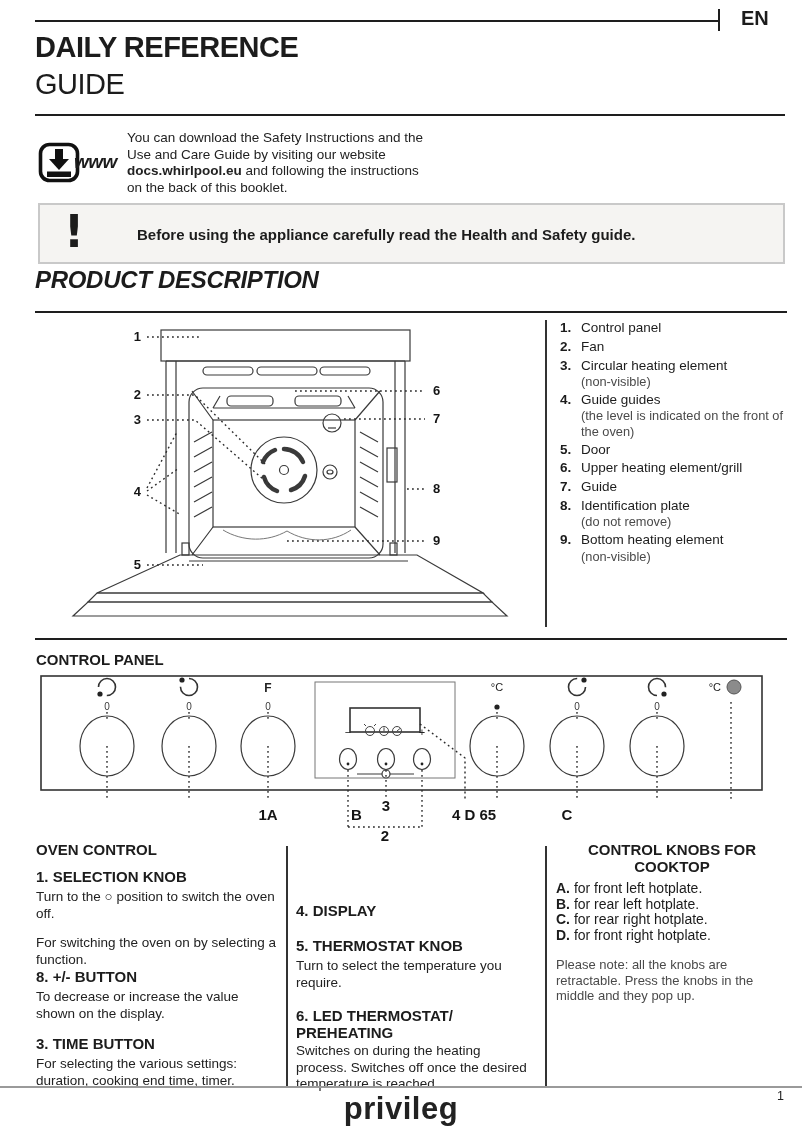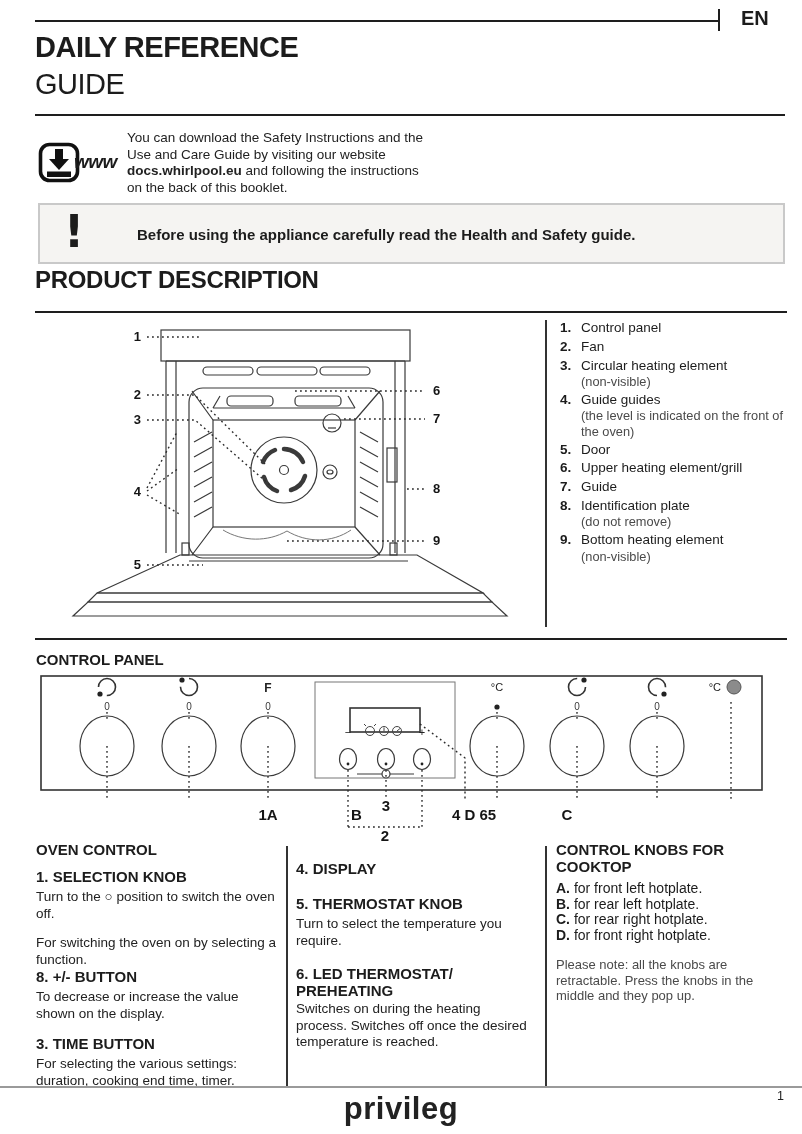--- a/index.html
+++ b/index.html
@@ -7,21 +7,21 @@
         font-family:"Liberation Sans",sans-serif;color:#1c1c1c;}
   .abs{position:absolute;}
   .rule{background:#1e1e1e;height:2px;}
   .t1{font-size:29px;font-weight:800;letter-spacing:-0.5px;}
   .t2{font-size:29px;font-weight:400;letter-spacing:-0.5px;}
   .en{font-size:20px;font-weight:800;}
   .bodytxt{font-size:13.5px;line-height:16.5px;color:#222;}
   .warnbox{background:#f5f4f2;border:2px solid #c9c9c9;}
   .warntxt{font-size:15px;font-weight:700;}
   .bang{font-family:"DejaVu Sans",sans-serif;font-size:44px;font-weight:900;}
-  .h2{font-size:24px;font-weight:800;letter-spacing:-0.3px;}
+  .h2{font-size:24px;font-weight:800;letter-spacing:-0.3px;font-style:italic;}
   .h3{font-size:15px;font-weight:800;}
   .pd-item{font-size:13.5px;line-height:16.3px;margin-bottom:2.5px;}
   .pd-num{font-weight:800;display:inline-block;width:21px;}
   .pd-note{font-size:12.8px;line-height:15.5px;color:#4a4a4a;margin-left:21px;}
   .colhead{font-size:15px;font-weight:800;margin:0 0 10px 0;}
   .subhead{font-size:15px;font-weight:800;margin:0 0 4px 0;}
   .subhead.tight2{margin:0;}
   .cbody{font-size:13.5px;line-height:16.5px;margin:0 0 13px 0;color:#222;}
   .cbody.tight{margin:0;}
   .mb18{margin-bottom:18px;}
@@ -258,31 +258,31 @@
     <div class="colhead">OVEN CONTROL</div>
     <div class="subhead">1. SELECTION KNOB</div>
     <p class="cbody">Turn to the ○ position to switch the oven off.</p>
     <p class="cbody tight">For switching the oven on by selecting a function.</p>
     <div class="subhead">8. +/- BUTTON</div>
     <p class="cbody">To decrease or increase the value shown on the display.</p>
     <div class="subhead">3. TIME BUTTON</div>
     <p class="cbody">For selecting the various settings: duration, cooking end time, timer.</p>
   </div>
 
-  <div class="abs" style="left:296px;top:860px;width:233px;">
+  <div class="abs" style="left:296px;top:902px;width:233px;">
     <div class="subhead mb18">4. DISPLAY</div>
     <div class="subhead">5. THERMOSTAT KNOB</div>
     <p class="cbody" style="margin-bottom:16px;">Turn to select the temperature you require.</p>
     <div class="subhead tight2">6. LED THERMOSTAT/</div>
     <div class="subhead" style="margin-bottom:2px;">PREHEATING</div>
     <p class="cbody">Switches on during the heating process. Switches off once the desired temperature is reached.</p>
   </div>
 
   <div class="abs" style="left:556px;top:841px;width:232px;">
-    <div class="colhead" style="margin-bottom:6px;">CONTROL KNOBS FOR COOKTOP</div>
+    <div class="colhead" style="margin-bottom:6px;text-align:center;">CONTROL KNOBS FOR COOKTOP</div>
     <div class="ck-item"><b>A.</b> <span>for front left hotplate.</span></div>
     <div class="ck-item"><b>B.</b> <span>for rear left hotplate.</span></div>
     <div class="ck-item"><b>C.</b> <span>for rear right hotplate.</span></div>
     <div class="ck-item"><b>D.</b> <span>for front right hotplate.</span></div>
     <p class="note">Please note: all the knobs are retractable. Press the knobs in the middle and they pop up.</p>
   </div>
 
   <div class="abs" style="left:0;top:1086px;width:802px;height:2px;background:#9a9a9a;"></div>
   <div class="abs brand" style="left:0;right:0;top:1091px;text-align:center;">privileg</div>
   <div class="abs pgnum" style="right:18px;top:1089px;">1</div>

